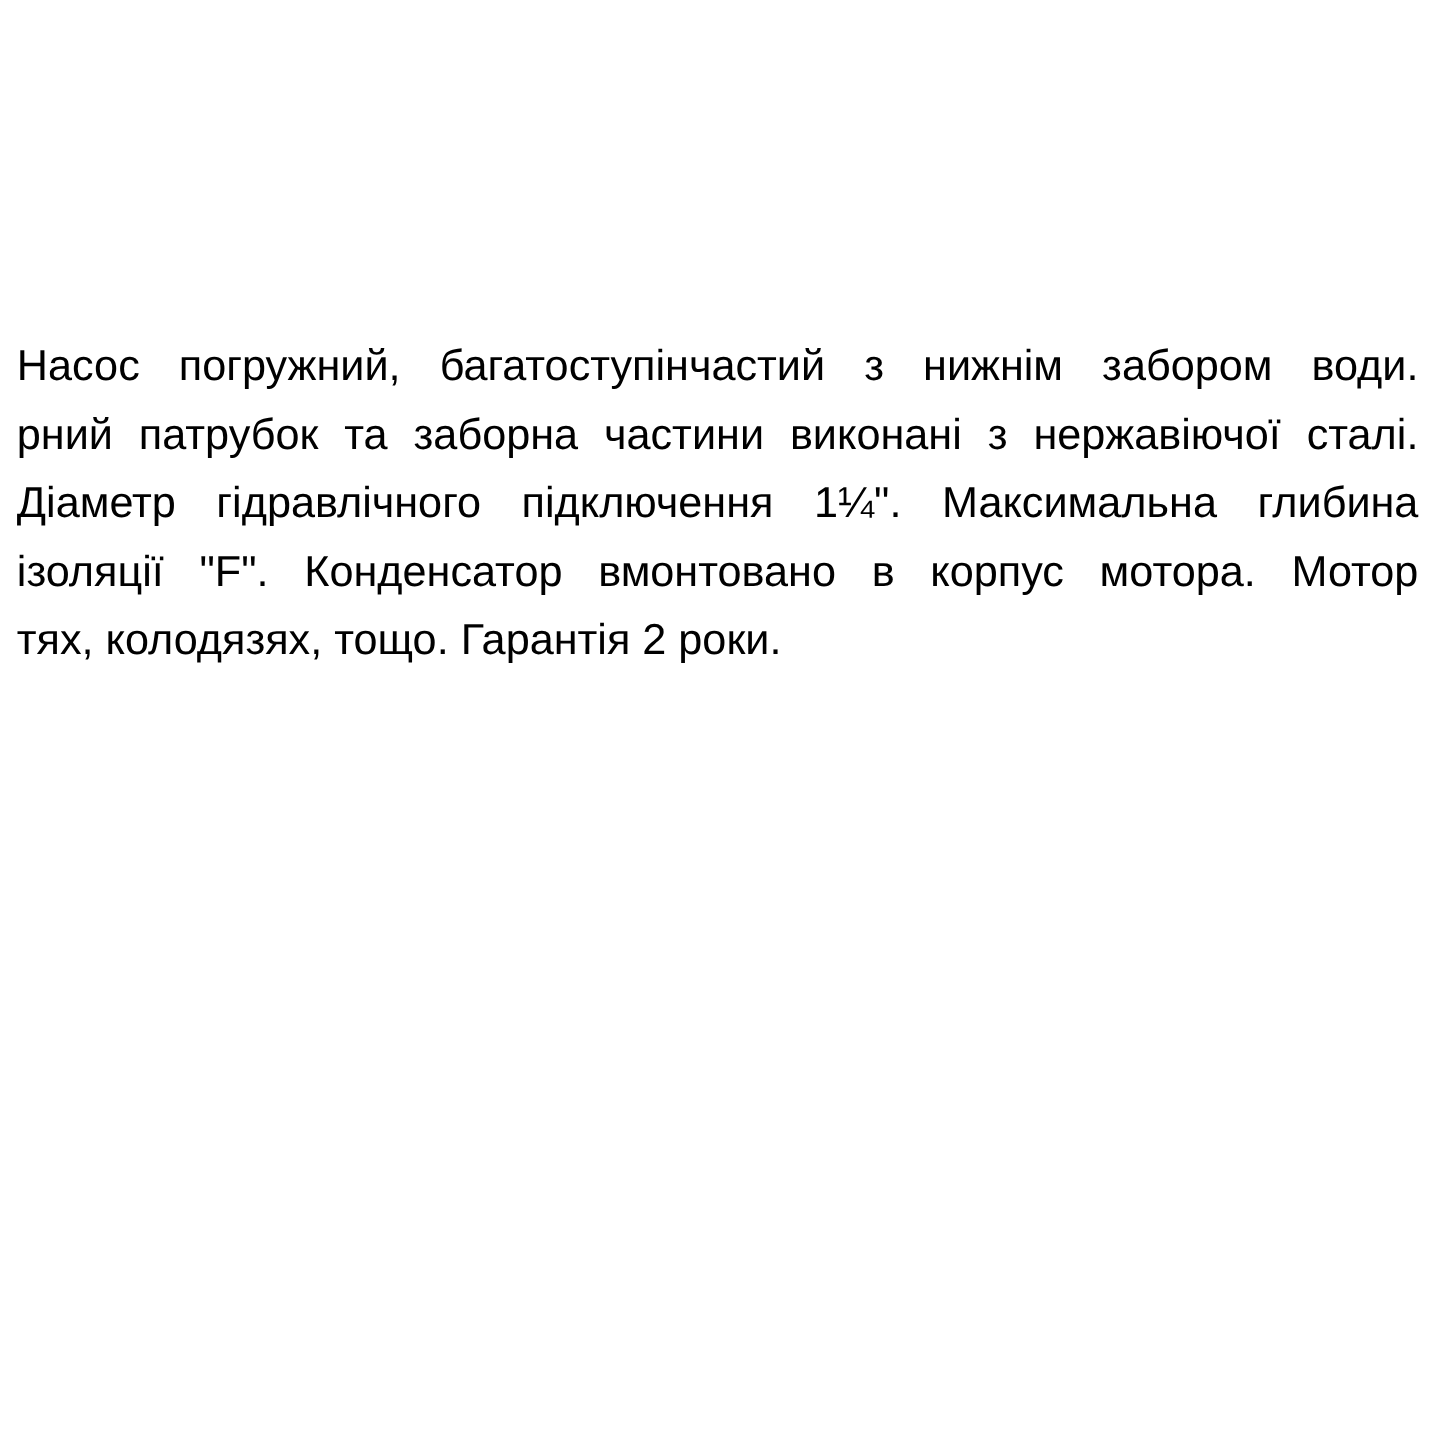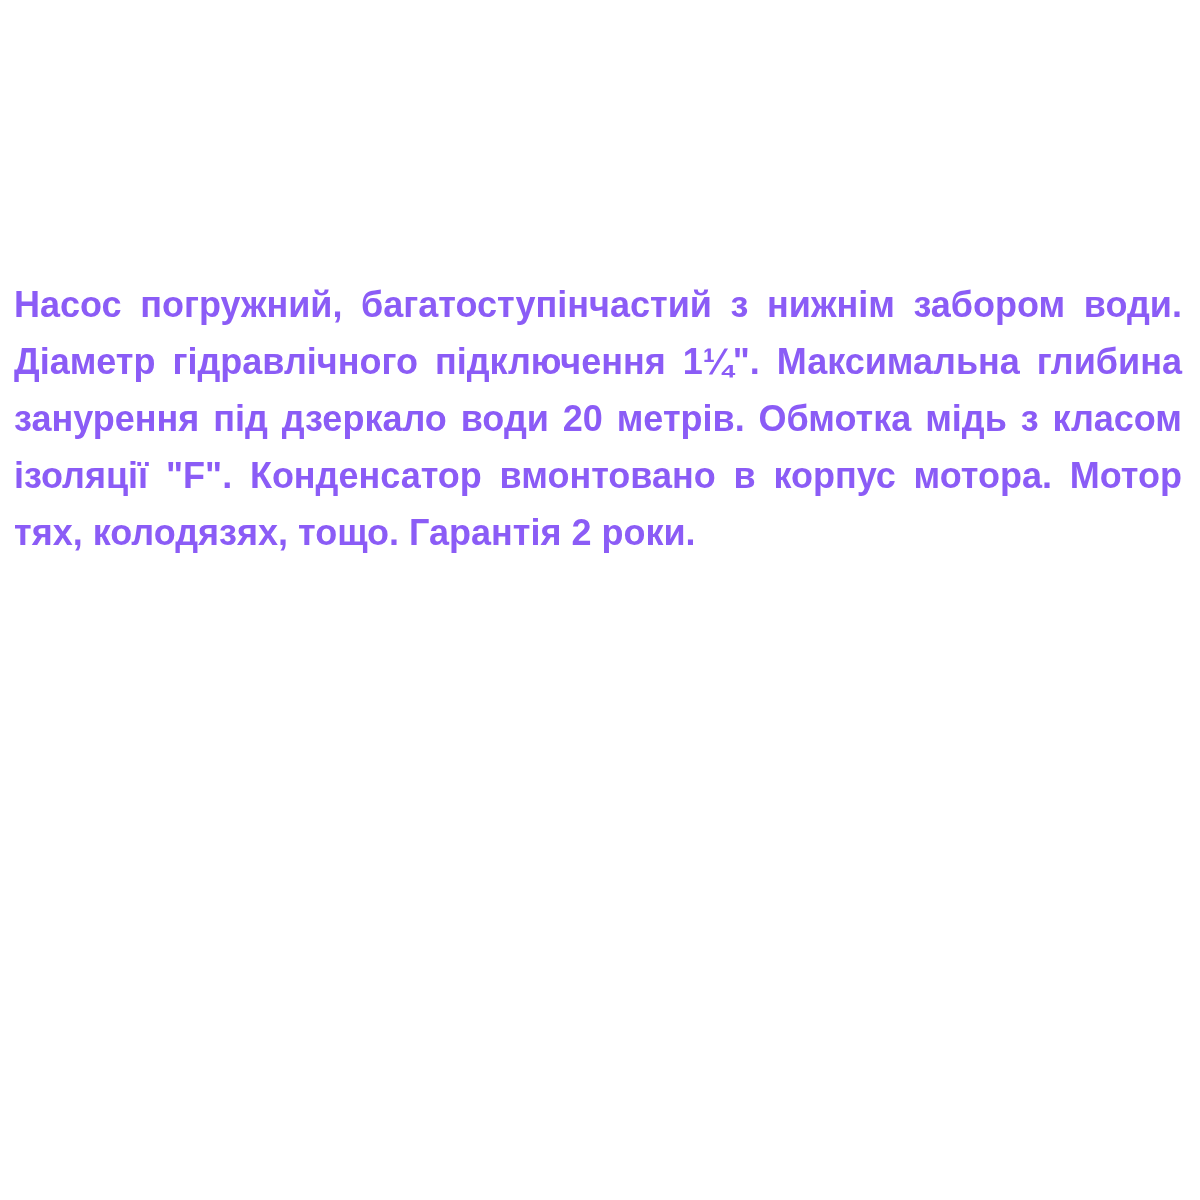--- a/index.html
+++ b/index.html
@@ -17,39 +17,39 @@
     background: #ffffff;
     font-family: "Liberation Sans", "DejaVu Sans", sans-serif;
   }
   .text-block {
     position: absolute;
     left: 14px;
     top: 276px;
     width: 1168px;
     font-size: 36px;
     line-height: 57px;
-    color: #8b5cf6;
-    font-weight: 700;
+    color: #000000;
+    font-weight: 400;
   }
   .text-line {
     text-align: justify;
     text-align-last: justify;
     white-space: normal;
     height: 57px;
     overflow: visible;
   }
   .text-line.last-line {
     text-align: left;
     text-align-last: left;
   }
 </style>
 </head>
 <body>
 
 <div class="page">
   <div class="text-block">
     <div class="text-line">Насос погружний, багатоступінчастий з нижнім забором води.</div>
+    <div class="text-line">рний патрубок та заборна частини виконані з нержавіючої сталі.</div>
     <div class="text-line">Діаметр гідравлічного підключення 1¼". Максимальна глибина</div>
-    <div class="text-line">занурення під дзеркало води 20 метрів. Обмотка мідь з класом</div>
     <div class="text-line">ізоляції "F". Конденсатор вмонтовано в корпус мотора. Мотор</div>
     <div class="text-line last-line">тях, колодязях, тощо. Гарантія 2 роки.</div>
   </div>
 </div>
 
 </body></html>

